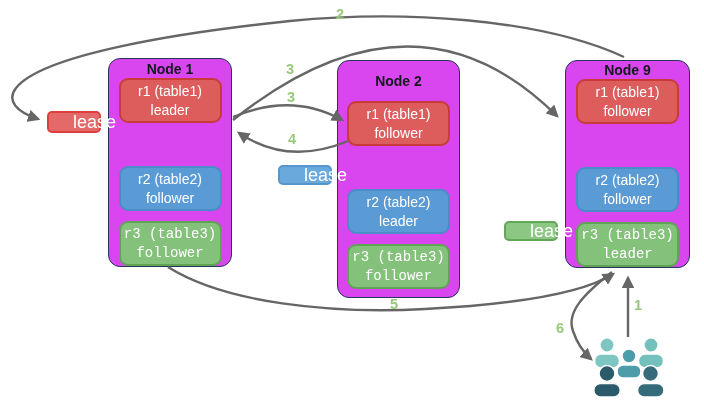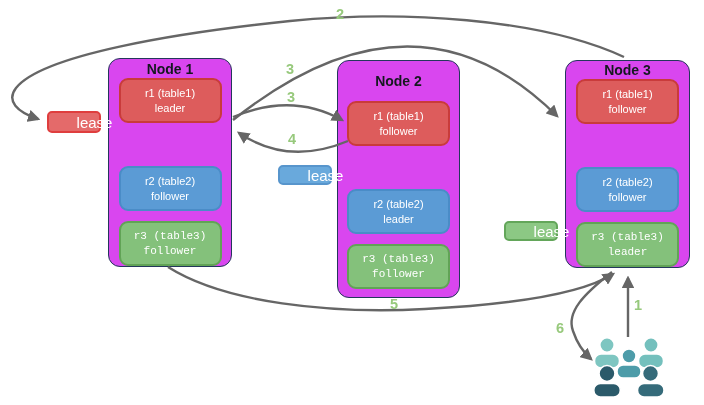--- a/index.html
+++ b/index.html
@@ -7,28 +7,28 @@
   .canvas{position:relative;width:704px;height:405px;background:#ffffff;overflow:hidden;}
 
   
   .node{position:absolute;background:#d946ef;border:1.6px solid #24385c;border-radius:12px;
         box-sizing:border-box;display:flex;flex-direction:column;align-items:center;z-index:2;}
   .node-1{left:108px;top:58px;width:124px;height:209px;}
   .node-2{left:337px;top:60px;width:123px;height:238px;}
   .node-3{left:565px;top:60px;width:125px;height:208px;}
   .node-title{font-size:14px;font-weight:bold;color:#14181f;height:40px;display:flex;align-items:center;justify-content:center;}
   .chips{display:flex;flex-direction:column;gap:10px;}
-  .chip{width:99px;height:41px;border-radius:9px;border:2px solid;color:#ffffff;font-size:11px;
+  .chip{width:99px;height:41px;border-radius:9px;border:2px solid;color:#ffffff;font-size:14px;
         display:flex;flex-direction:column;align-items:center;justify-content:center;line-height:1.3;text-align:center;}
   .chip.red{background:#dd5c5c;border-color:#c93b3b;}
   .chip.blue{background:#5b9bd5;border-color:#4a8cc7;margin-top:33px;}
   .chip.green{background:#84c17b;border-color:#61a356;font-family:Liberation Mono, monospace;}
 
   
-  .lease{position:absolute;z-index:6;border-radius:5px;border:2px solid;color:#ffffff;font-size:15px;
+  .lease{position:absolute;z-index:6;border-radius:5px;border:2px solid;color:#ffffff;font-size:18px;
          display:flex;align-items:center;justify-content:center;box-sizing:border-box;padding-left:41px;}
   .lease-red{left:47px;top:111px;width:54px;height:22px;background:#e46a6a;border-color:#df3e3e;}
   .lease-blue{left:278px;top:165px;width:54px;height:20px;background:#69a9dc;border-color:#5795cc;}
   .lease-green{left:504px;top:221px;width:54px;height:20px;background:#8cc884;border-color:#63a65a;}
 
   
   .step{position:absolute;z-index:7;color:#97c97c;font-weight:bold;font-size:14.5px;}
   .step-2{left:336px;top:6px;}
   .step-3a{left:286px;top:61px;}
   .step-3b{left:287px;top:89px;}
@@ -93,21 +93,21 @@
         <span>leader</span>
       </div>
       <div class="chip green">
         <span>r3 (table3)</span>
         <span>follower</span>
       </div>
     </div>
   </div>
 
   <div class="node node-3">
-    <div class="node-title">Node 3</div>
+    <div class="node-title">Node 9</div>
     <div class="chips">
       <div class="chip red">
         <span>r1 (table1)</span>
         <span>follower</span>
       </div>
       <div class="chip blue">
         <span>r2 (table2)</span>
         <span>follower</span>
       </div>
       <div class="chip green">

